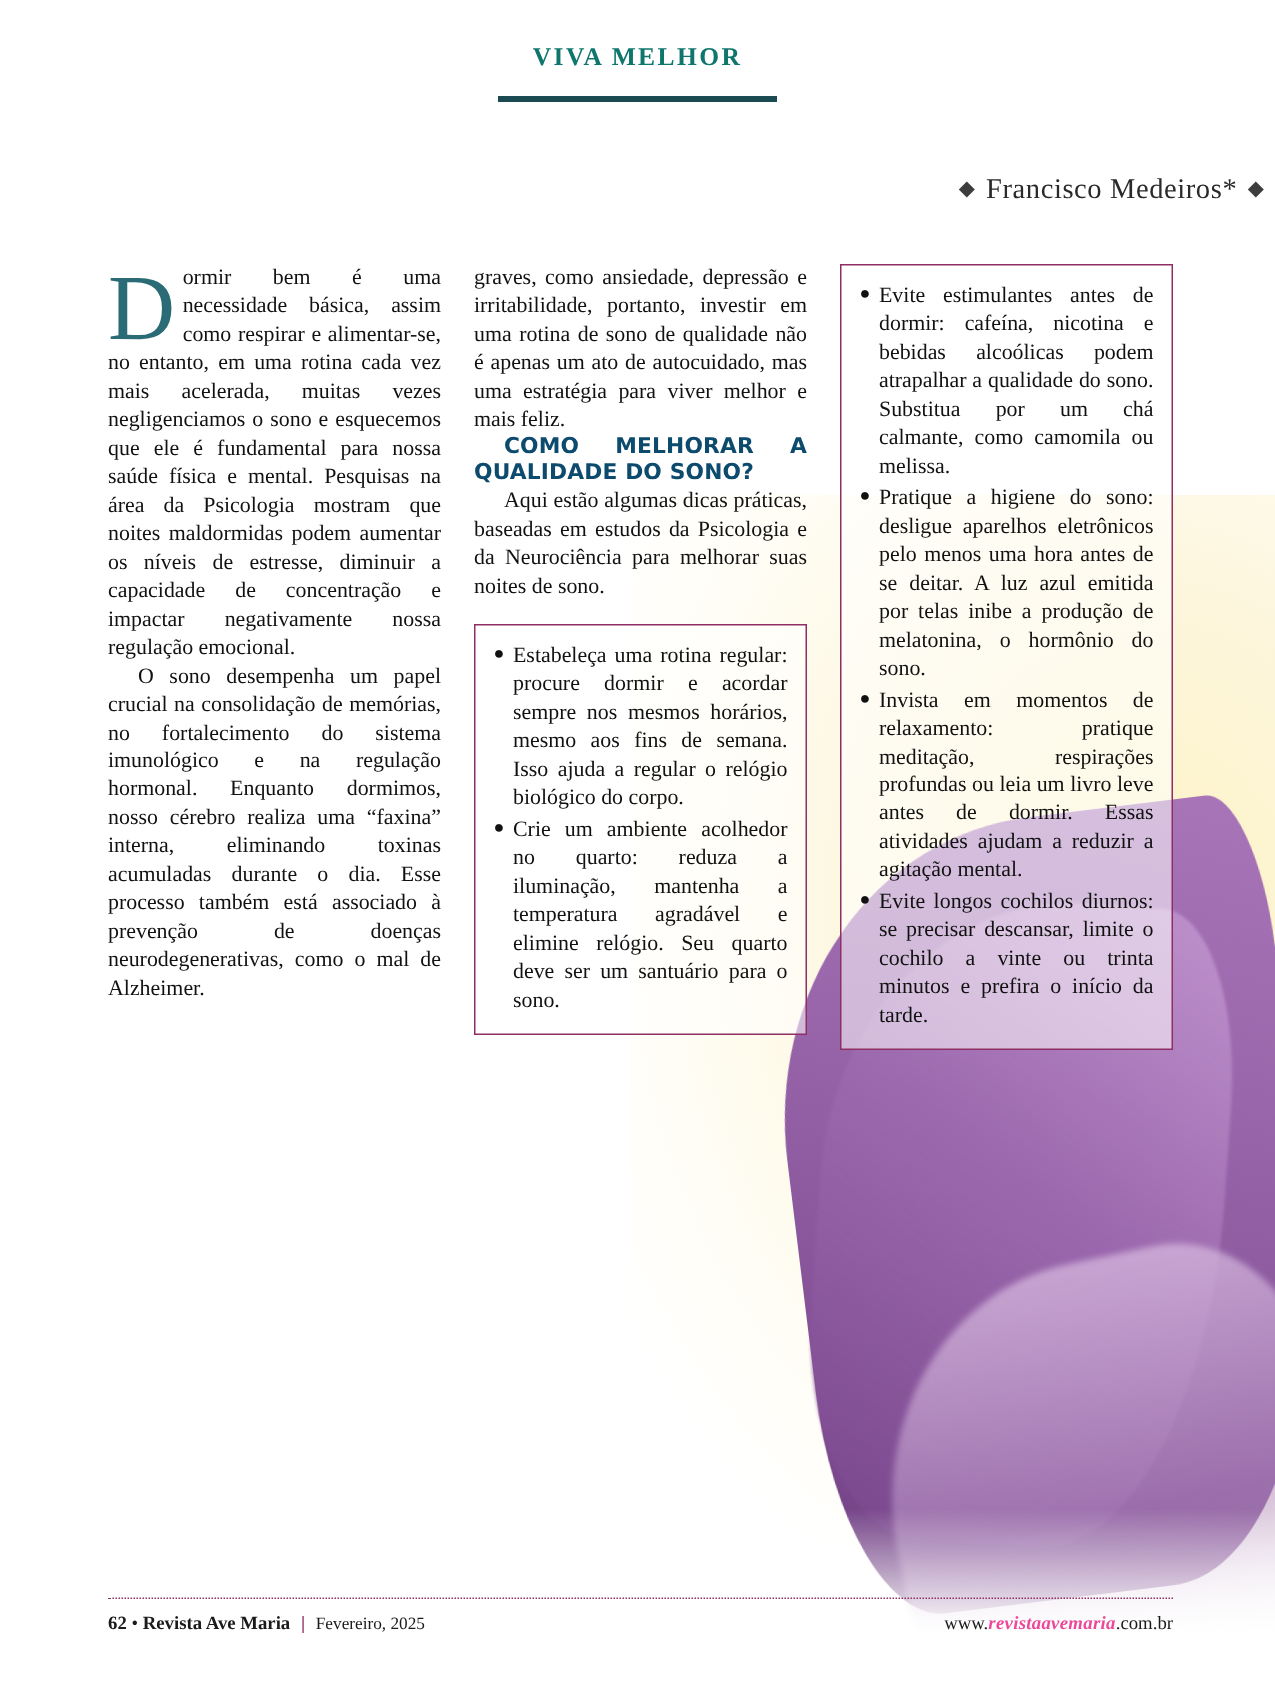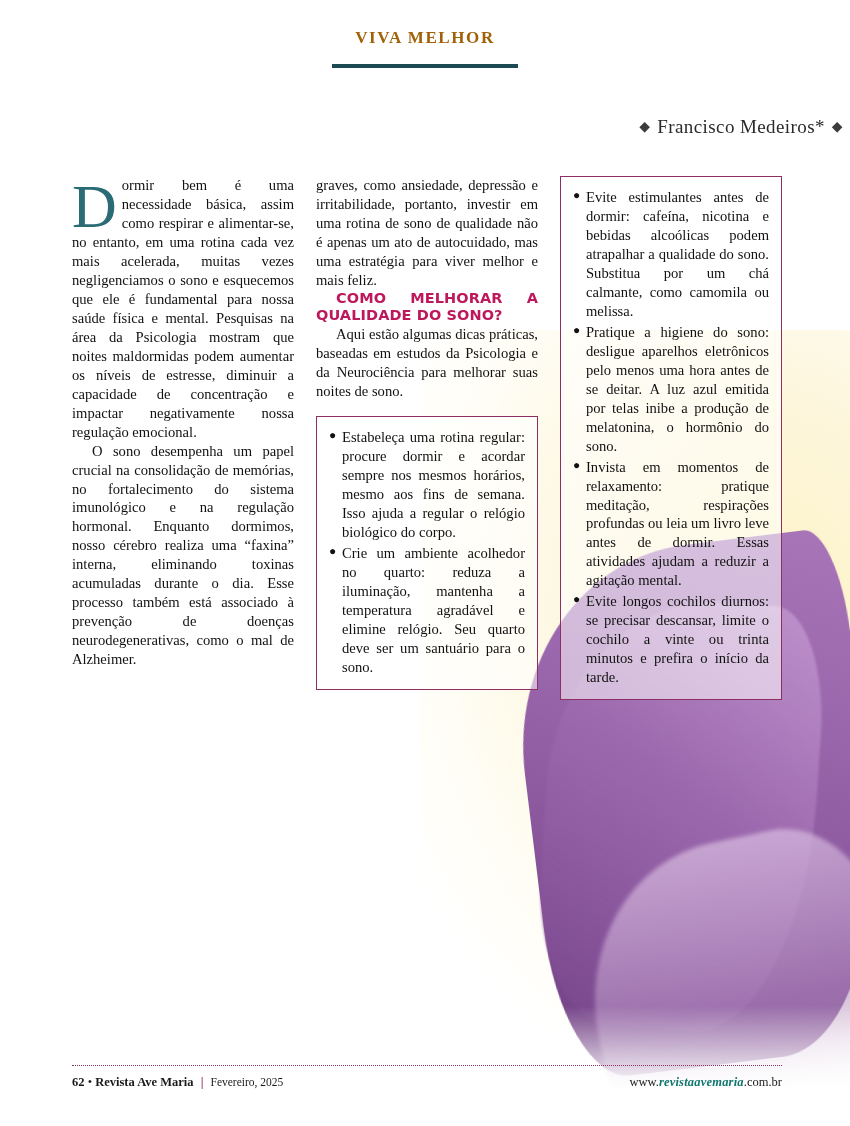--- a/index.html
+++ b/index.html
@@ -85,21 +85,21 @@
   
   .kicker-wrap {
     text-align: center;
     padding-top: 28px;
   }
   .kicker {
     font-family: "Liberation Serif", serif;
     font-weight: bold;
     font-size: 17px;
     letter-spacing: 1.6px;
-    color: #a16207;
+    color: #0f766e;
     display: inline-block;
   }
   .kicker-rule {
     width: 186px;
     height: 4px;
     background: #1b4a52;
     margin: 16px auto 0 auto;
   }
 
   
@@ -185,21 +185,21 @@
     font-size: 62px;
     line-height: 0.80;
     font-weight: normal;
     color: #2a6b76;
     padding: 4px 5px 0 0;
     margin-top: 2px;
   }
   .subhead {
     font-family: "DejaVu Sans", sans-serif;
     font-weight: bold;
-    color: #be185d;
+    color: #0c4a6e;
     font-size: 14.5px;
     line-height: 1.20;
     letter-spacing: 0.1px;
     margin: 13px 0 5px 0;
     text-indent: 0;
   }
 
   
   .tipbox {
     border: 1.6px solid #8e2e63;
@@ -258,21 +258,21 @@
   }
   .footer-left .issue {
     font-size: 11.5px;
   }
   .footer-right {
     font-size: 12.5px;
   }
   .footer-right .site {
     font-weight: bold;
     font-style: italic;
-    color: #0f766e;
+    color: #ec4899;
     letter-spacing: 0.2px;
   }
 </style>
 </head>
 <body>
 
 <div class="bg-wrap">
   <div class="bg-yellow"></div>
   <div class="bg-cloth"></div>
   <div class="bg-cloth2"></div>

